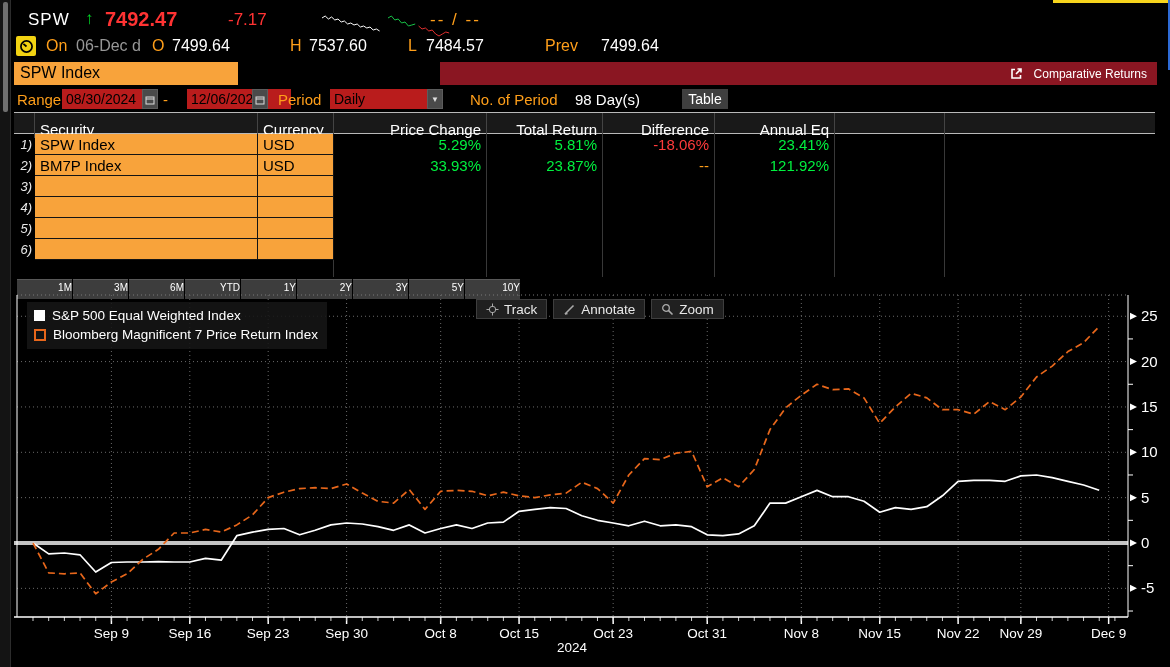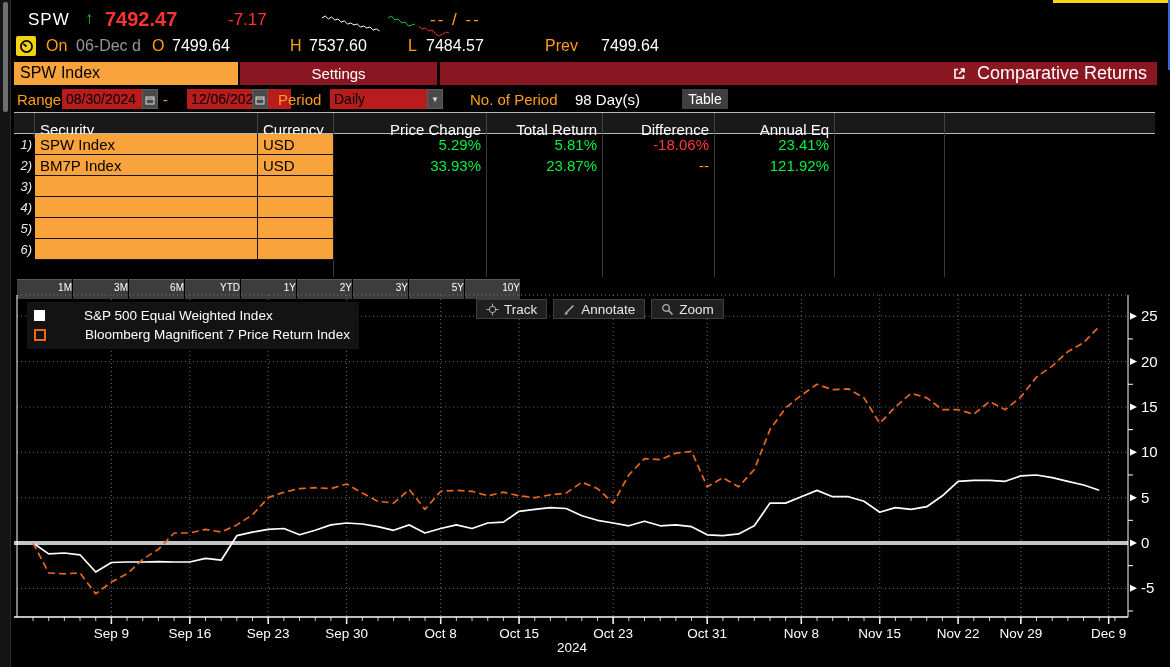--- a/index.html
+++ b/index.html
@@ -31,21 +31,21 @@
   .r2l { top:1px; }
   .r2v { top:1px; color:#fff; }
 
   
   #tab-row { left:0; top:62px; width:1170px; height:24px; }
   #tab-security { left:14px; top:0; width:224px; height:23px; background:#F8A33B; color:#000;
                   font-size:16px; padding:2px 0 0 6px; }
   #tab-settings { left:240px; top:0; width:197px; height:23px; background:#8A1622; color:#fff;
                   font-size:15px; text-align:center; padding-top:3px; }
   #banner-main { left:440px; top:0; width:717px; height:23px; background:#8A1622; color:#fff;
-                 font-size:18px; display:flex; justify-content:flex-end; align-items:center; gap:10px; padding-right:10px; }
+                 font-size:12px; display:flex; justify-content:flex-end; align-items:center; gap:10px; padding-right:10px; }
 
   
   #controls { left:0; top:88px; width:1170px; height:24px; font-size:15px; }
   .field { height:20px; background:#b91c1c; color:#000; font-size:14px; padding:2px 3px 0 4px; top:1px; }
   .fieldbtn { width:16px; height:20px; top:1px; background:#4a4a4a; color:#ddd; text-align:center;
               font-size:8px; padding-top:5px; border:1px solid #5c5c5c; }
   #range-label { left:17px; top:3px; }
   #range-start { left:62px; width:80px; }
   #range-start-cal { left:142px; }
   #range-sep { left:163px; top:3px; }
@@ -75,21 +75,21 @@
   .tempty-last { height:17px; }
 
   
   #period-row { left:17px; top:279px; height:21px; display:flex; gap:1px; }
   .pbtn { width:55px; height:20px; background:#3d3d3d; border-top:1px solid #585858; color:#fff;
           font-size:10px; text-align:right; padding-top:2px; }
 
   
   #chart-svg { left:0; top:0; }
   #legend { left:27px; top:302px; background:rgba(22,22,22,0.88); padding:4px 9px 5px 7px; }
-  .lg-item { display:flex; align-items:center; height:19px; color:#fff; font-size:13.5px;gap:32px; }
+  .lg-item { display:flex; align-items:center; height:19px; color:#fff; font-size:13.5px; }
   .sw { width:11px; height:11px; margin-right:7px; display:inline-block; }
   .sw-white { background:#fff; }
   .sw-orange { border:2px dashed #E8671B; width:12px; height:12px; }
   #chart-toolbar { left:476px; top:299px; display:flex; gap:6px; }
   .tbtn { display:flex; align-items:center; gap:5px; background:#202020; border:1px solid #3e3e3e;
           color:#e8e8e8; font-size:13.5px; height:20px; padding:0 9px; }
 </style>
 </head>
 <body>
 
@@ -126,21 +126,20 @@
   <span class="abs amber r2l" style="left:290px">H</span>
   <span class="abs r2v" style="left:309px">7537.60</span>
   <span class="abs amber r2l" style="left:408px">L</span>
   <span class="abs r2v" style="left:426px">7484.57</span>
   <span class="abs amber r2l" style="left:545px">Prev</span>
   <span class="abs r2v" style="left:601px">7499.64</span>
 </div>
 
 <div class="abs" id="tab-row">
   <div class="abs" id="tab-security">SPW Index</div>
-  <div class="abs" id="tab-settings">Settings</div>
   <div class="abs" id="banner-main">
     <span style="display:flex">
       <svg width="15" height="15" viewBox="0 0 15 15">
           <path d="M6 3.5 H3 V12 H11.5 V9" stroke="#fff" fill="none" stroke-width="1.6"></path>
           <path d="M8.5 3 H12 V6.5 M12 3 L7 8" stroke="#fff" fill="none" stroke-width="1.6"></path>
         </svg>
     </span>
     <span>Comparative Returns</span>
   </div>
 </div>

